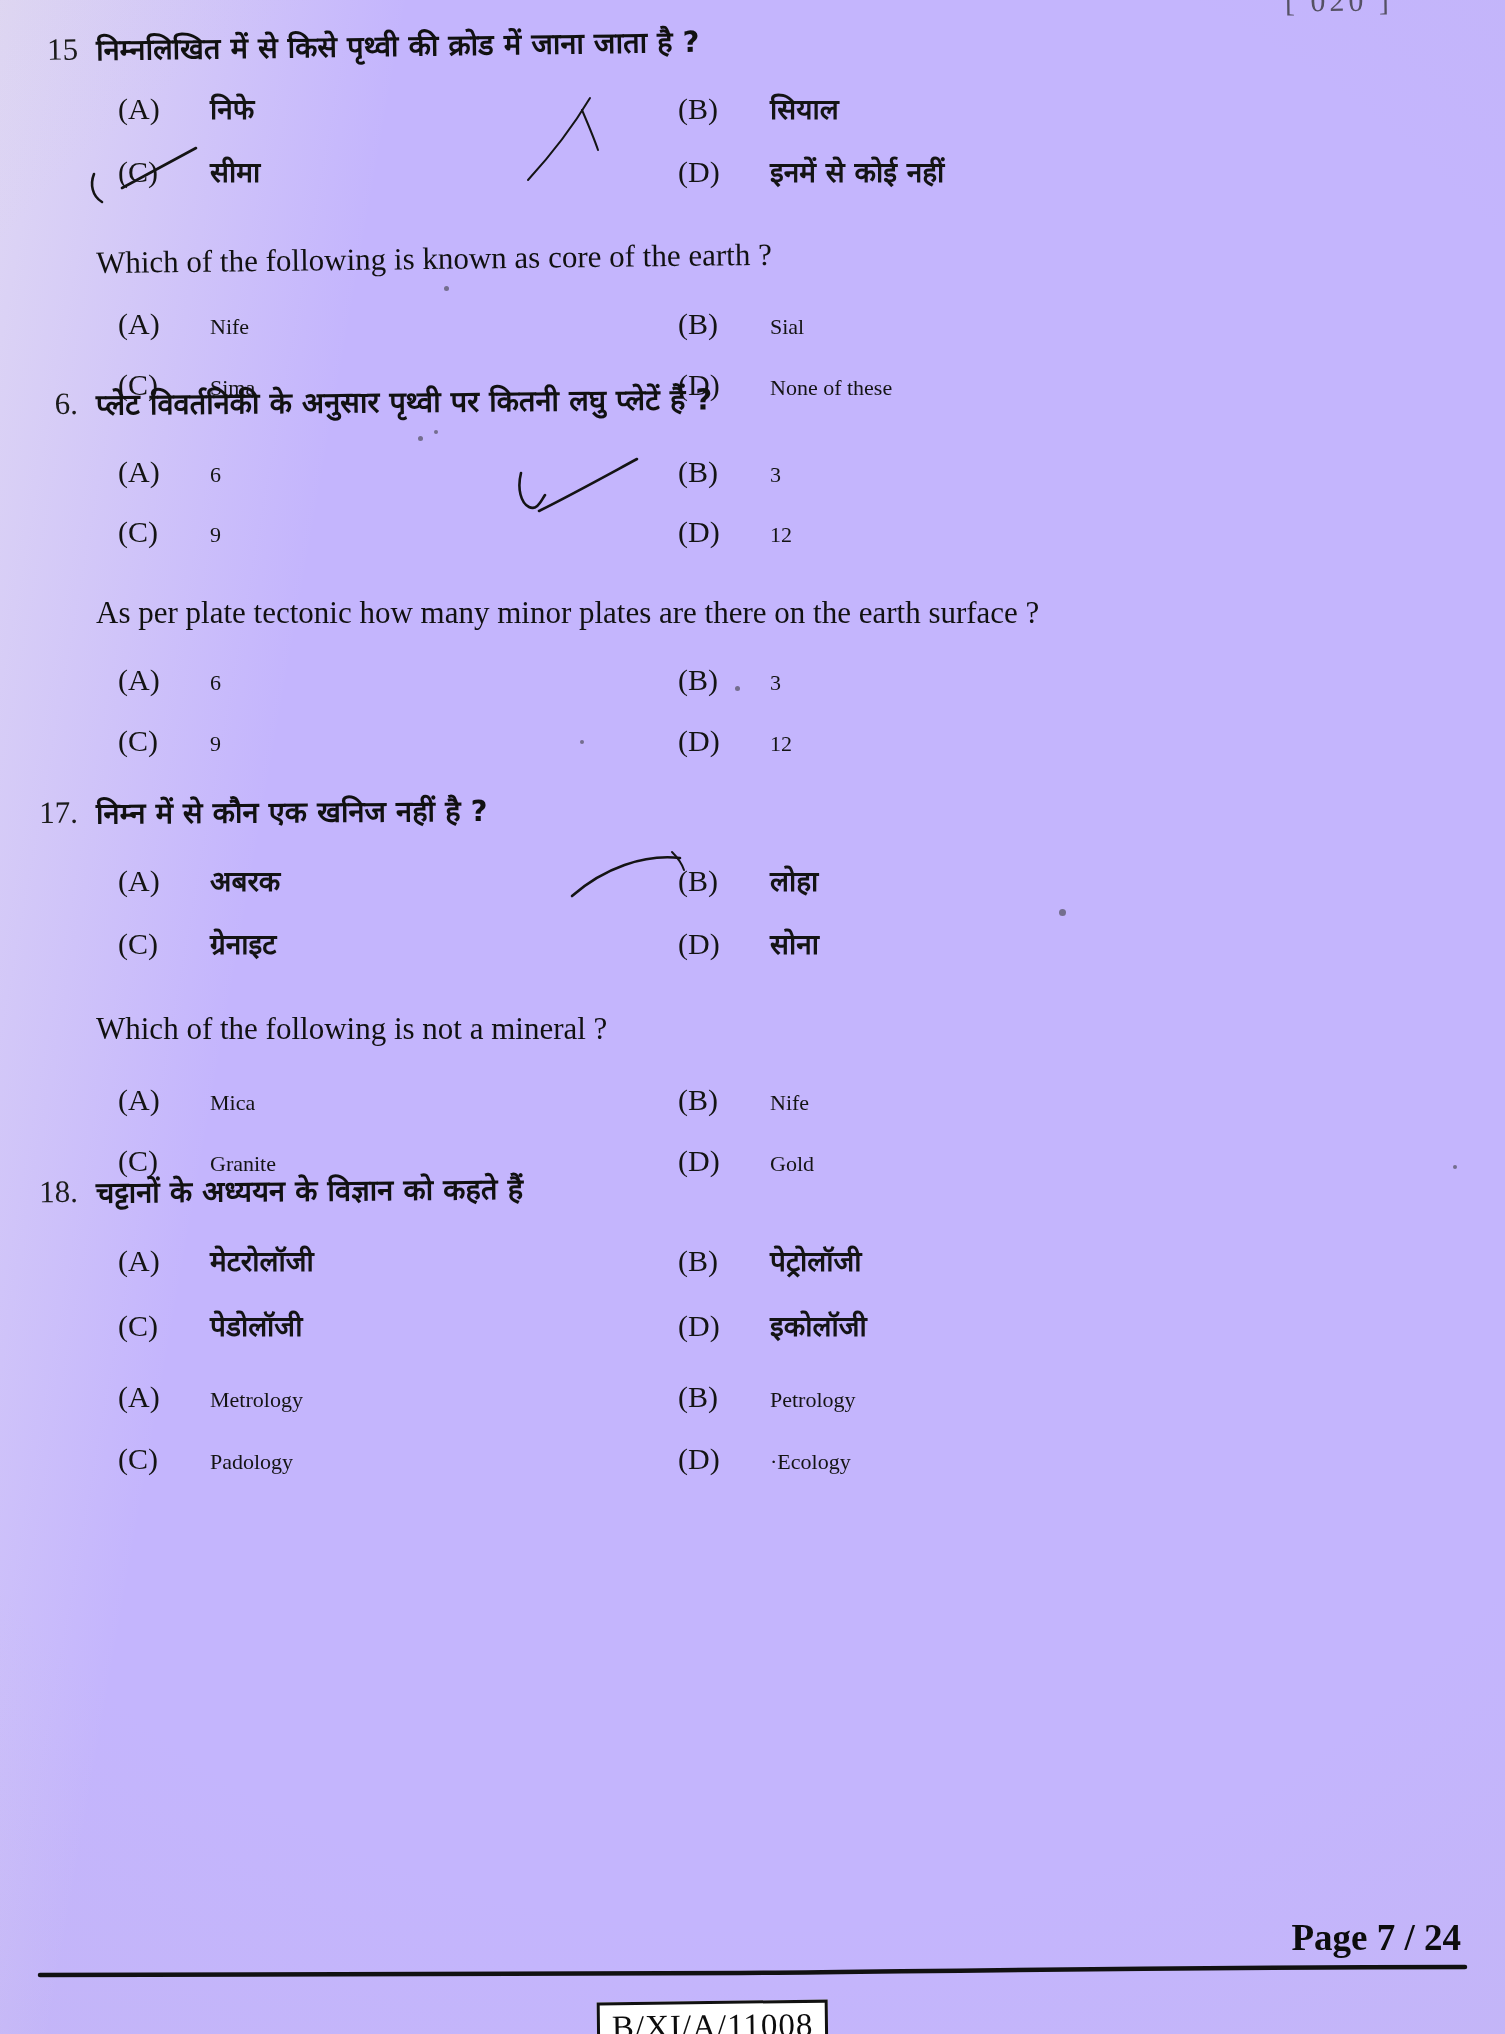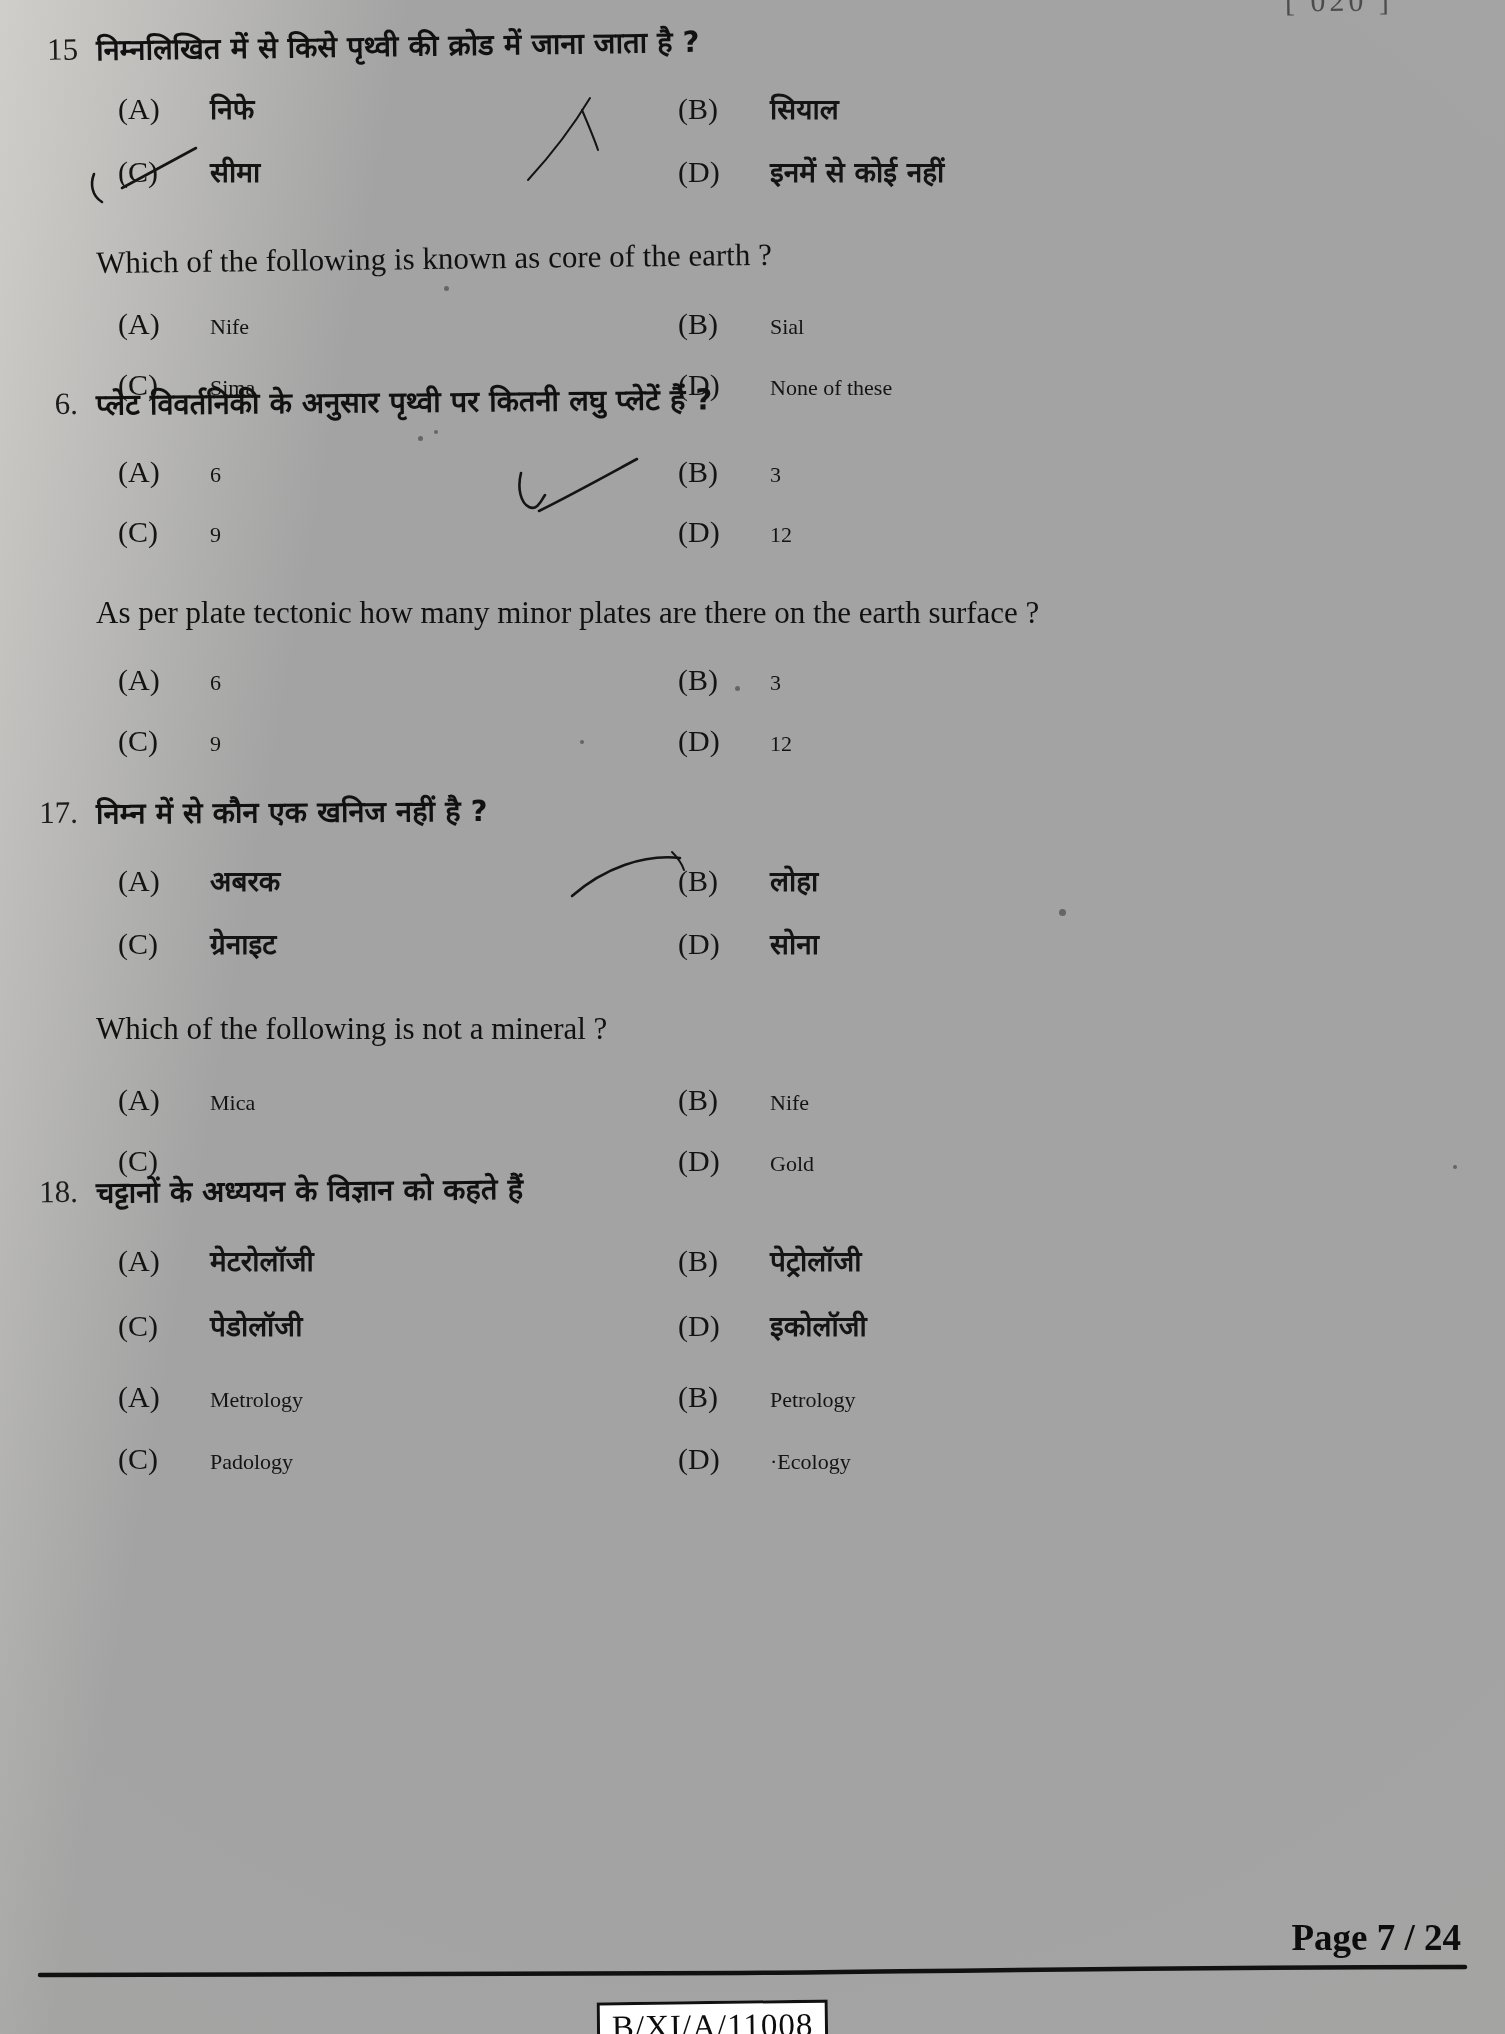--- a/index.html
+++ b/index.html
@@ -10,21 +10,21 @@
   body {
     font-family: "Liberation Serif", "DejaVu Serif", serif;
     color: #111111;
   }
 
   
   #page {
     position: relative;
     width: 1505px;
     height: 2034px;
-    background: #a3a3a3;
+    background: #c4b5fd;
     overflow: hidden;
   }
 
   
   #paper-texture {
     position: absolute;
     inset: 0;
     pointer-events: none;
     background:
       radial-gradient(ellipse 120% 90% at 50% 45%, rgba(255,255,255,0) 55%, rgba(190,185,175,0.16) 100%),
@@ -338,20 +338,21 @@
         <div class="opt">
           <span class="opt-key">(A)</span>
           <span class="opt-val en">Mica</span>
         </div>
         <div class="opt">
           <span class="opt-key">(B)</span>
           <span class="opt-val en">Nife</span>
         </div>
         <div class="opt" style="margin-top:26px;">
           <span class="opt-key">(C)</span>
+          <span class="opt-val en">Granite</span>
         </div>
         <div class="opt" style="margin-top:26px;">
           <span class="opt-key">(D)</span>
           <span class="opt-val en">Gold</span>
         </div>
       </div>
     </div>
 
     <div class="qblock" style="position:absolute; left:0; top:1168px; width:1505px;">
 

